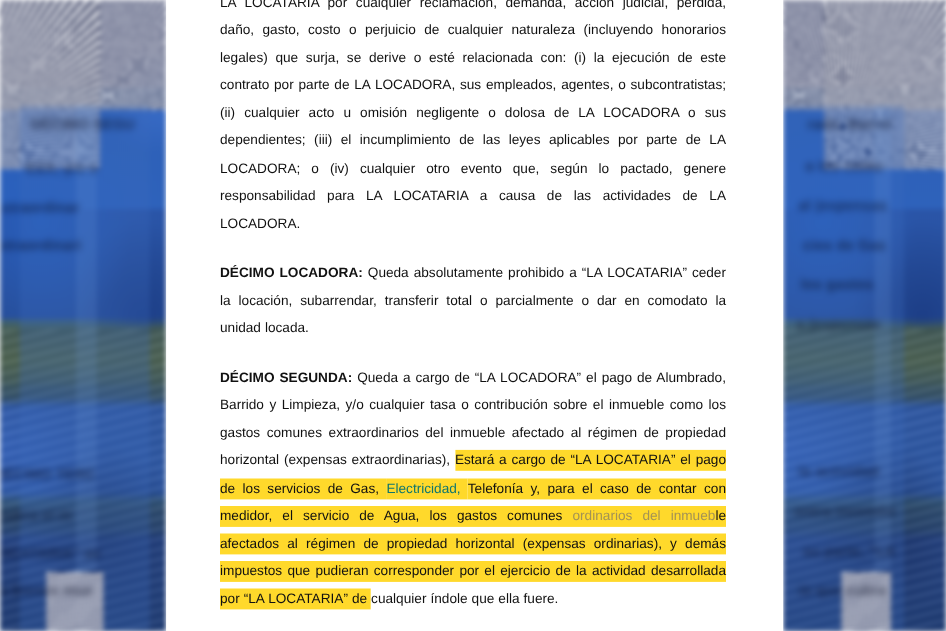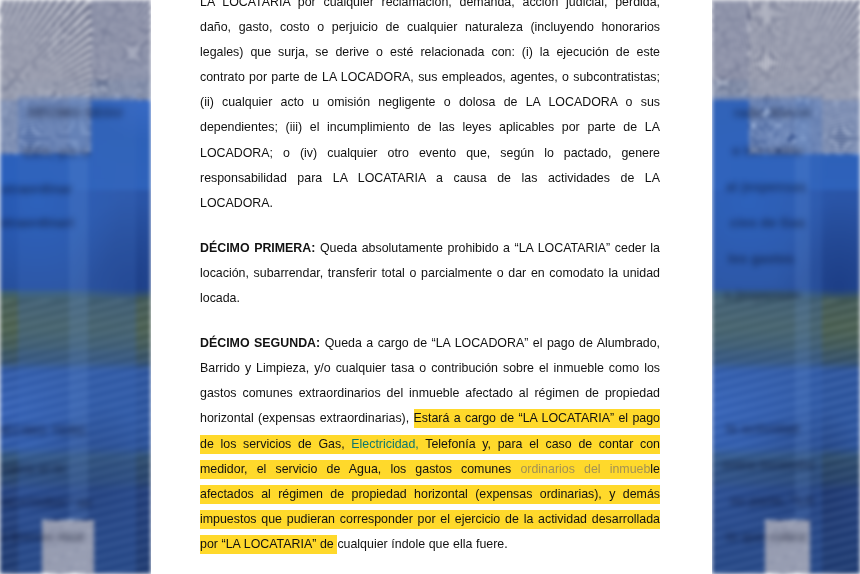--- a/index.html
+++ b/index.html
@@ -226,18 +226,18 @@
       <span style="left:10px; top:452px;">ontra incendio</span>
       <span style="left:18px; top:488px;">su parte, “LA</span>
       <span style="left:14px; top:524px;">io que cubra</span>
     </div>
   </div>
 
   <div id="doc">
     <div id="doc-inner">
 
     <p class="para"><span>LA LOCATARIA por cualquier reclamación, demanda, acción judicial, pérdida, daño, gasto, costo o perjuicio de cualquier naturaleza (incluyendo honorarios legales) que surja, se derive o esté relacionada con: (i) la ejecución de este contrato por parte de LA LOCADORA, sus empleados, agentes, o subcontratistas; (ii) cualquier acto u omisión negligente o dolosa de LA LOCADORA o sus dependientes; (iii) el incumplimiento de las leyes aplicables por parte de LA LOCADORA; o (iv) cualquier otro evento que, según lo pactado, genere responsabilidad para LA LOCATARIA a causa de las actividades de LA LOCADORA.</span></p>
-        <p class="para"><span class="lead">DÉCIMO PRIMERA:</span><span> Queda absolutamente prohibido a “LA LOCATARIA” ceder la locación, subarrendar, transferir total o parcialmente o dar en comodato la unidad locada.</span></p>
+        <p class="para"><span class="lead">DÉCIMO LOCADORA:</span><span> Queda absolutamente prohibido a “LA LOCATARIA” ceder la locación, subarrendar, transferir total o parcialmente o dar en comodato la unidad locada.</span></p>
         <p class="para"><span class="lead">DÉCIMO SEGUNDA:</span><span> Queda a cargo de “LA LOCADORA” el pago de Alumbrado, Barrido y Limpieza, y/o cualquier tasa o contribución sobre el inmueble como los gastos comunes extraordinarios del inmueble afectado al régimen de propiedad horizontal (expensas extraordinarias), </span><span class="hl">Estará a cargo de “LA LOCATARIA” el pago de los servicios de Gas, </span><span class="hl hl-faded">Electricidad, </span><span class="hl">Telefonía y, para el caso de contar con medidor, el servicio de Agua, los gastos comunes </span><span class="hl hl-faded2">ordinarios del inmueb</span><span class="hl">le afectados al régimen de propiedad horizontal (expensas ordinarias), y demás impuestos que pudieran corresponder por el ejercicio de la actividad desarrollada por “LA LOCATARIA” de </span><span>cualquier índole que ella fuere.</span></p>
       </div>
   </div>
 
 </div>
 
 </body></html>

